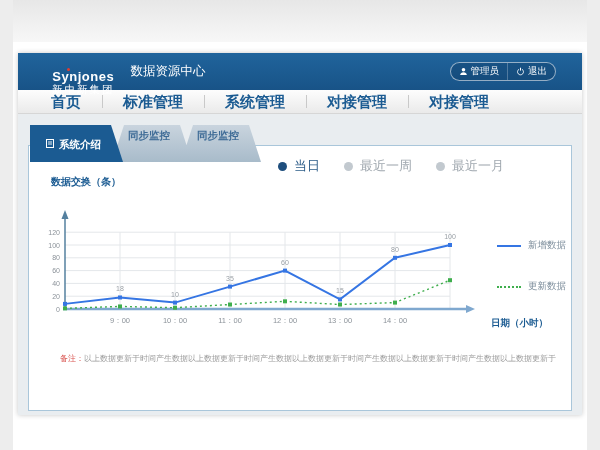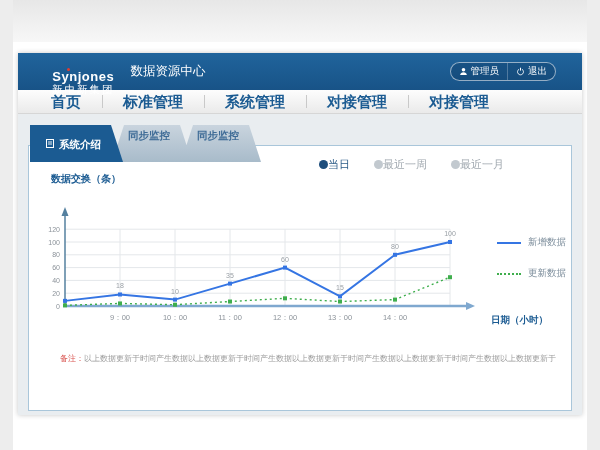--- a/index.html
+++ b/index.html
@@ -40,29 +40,29 @@
   .content { position:relative; height:301px; padding-top:11px; }
   .tabs { display:flex; margin-left:12px; height:20px; position:relative; z-index:2; }
   .tab { height:37px; line-height:20px; font-size:10.5px; font-weight:bold; padding:0 22px 0 16px;
     color:#3e6b96; background:linear-gradient(#c9d4de,#a8bbca); cursor:pointer;
     clip-path:polygon(12px 0, calc(100% - 12px) 0, 100% 100%, 0 100%); margin-left:-11px; }
   .tab.active { background:#1b5b92; color:#fff; display:flex; align-items:center; gap:5px;
     clip-path:polygon(0 0, calc(100% - 12px) 0, 100% 100%, 0 100%); margin-left:0; z-index:3; }
   .panel { margin:0 10px; background:#fff; border:1px solid #a9c6da; height:266px; position:relative; }
 
   .range-row { display:flex; justify-content:flex-end; padding:11px 67px 0 0; gap:24px; align-items:center; }
-  .radio { display:flex; align-items:center; gap:0; font-size:11px; color:#a0a8af; cursor:pointer; }
+  .radio { display:flex; align-items:center; gap:7px; font-size:13px; color:#a0a8af; cursor:pointer; }
   .radio .dot { width:9px; height:9px; border-radius:50%; background:#c2c9cf; }
   .radio.selected .dot { background:#1e4e7d; }
   .radio.selected { color:#2c5c88; }
 
   .ylabel { margin:0 0 0 22px; font-size:10px; font-weight:bold; color:#1b5b92; height:14px; }
   .chart-row { position:relative; margin-left:16px; margin-top:8px; height:152px; }
   svg text { font-family:"Liberation Sans","DejaVu Sans",sans-serif; }
-  .legend { position:absolute; left:452px; top:42px; display:flex; flex-direction:column; gap:18px;
+  .legend { position:absolute; left:452px; top:42px; display:flex; flex-direction:column; gap:28px;
     font-size:9.5px; color:#7d8e9c; }
   .legend-item { display:flex; align-items:center; gap:7px; }
   .sw { width:24px; height:0; border-top:2px solid #3575e3; }
   .sw.dotted { border-top:2px dotted #3fae4d; }
   .xlabel { position:absolute; left:446px; top:120px; font-size:9.5px; font-weight:bold; color:#1b5b92; width:80px; }
 
   .footer-note { position:absolute; left:30px; right:14px; bottom:46px; font-size:8px;
     color:#9a9a9a; white-space:nowrap; overflow:hidden;text-align:center; }
   .note-label { color:#d9534f; }
 </style>

